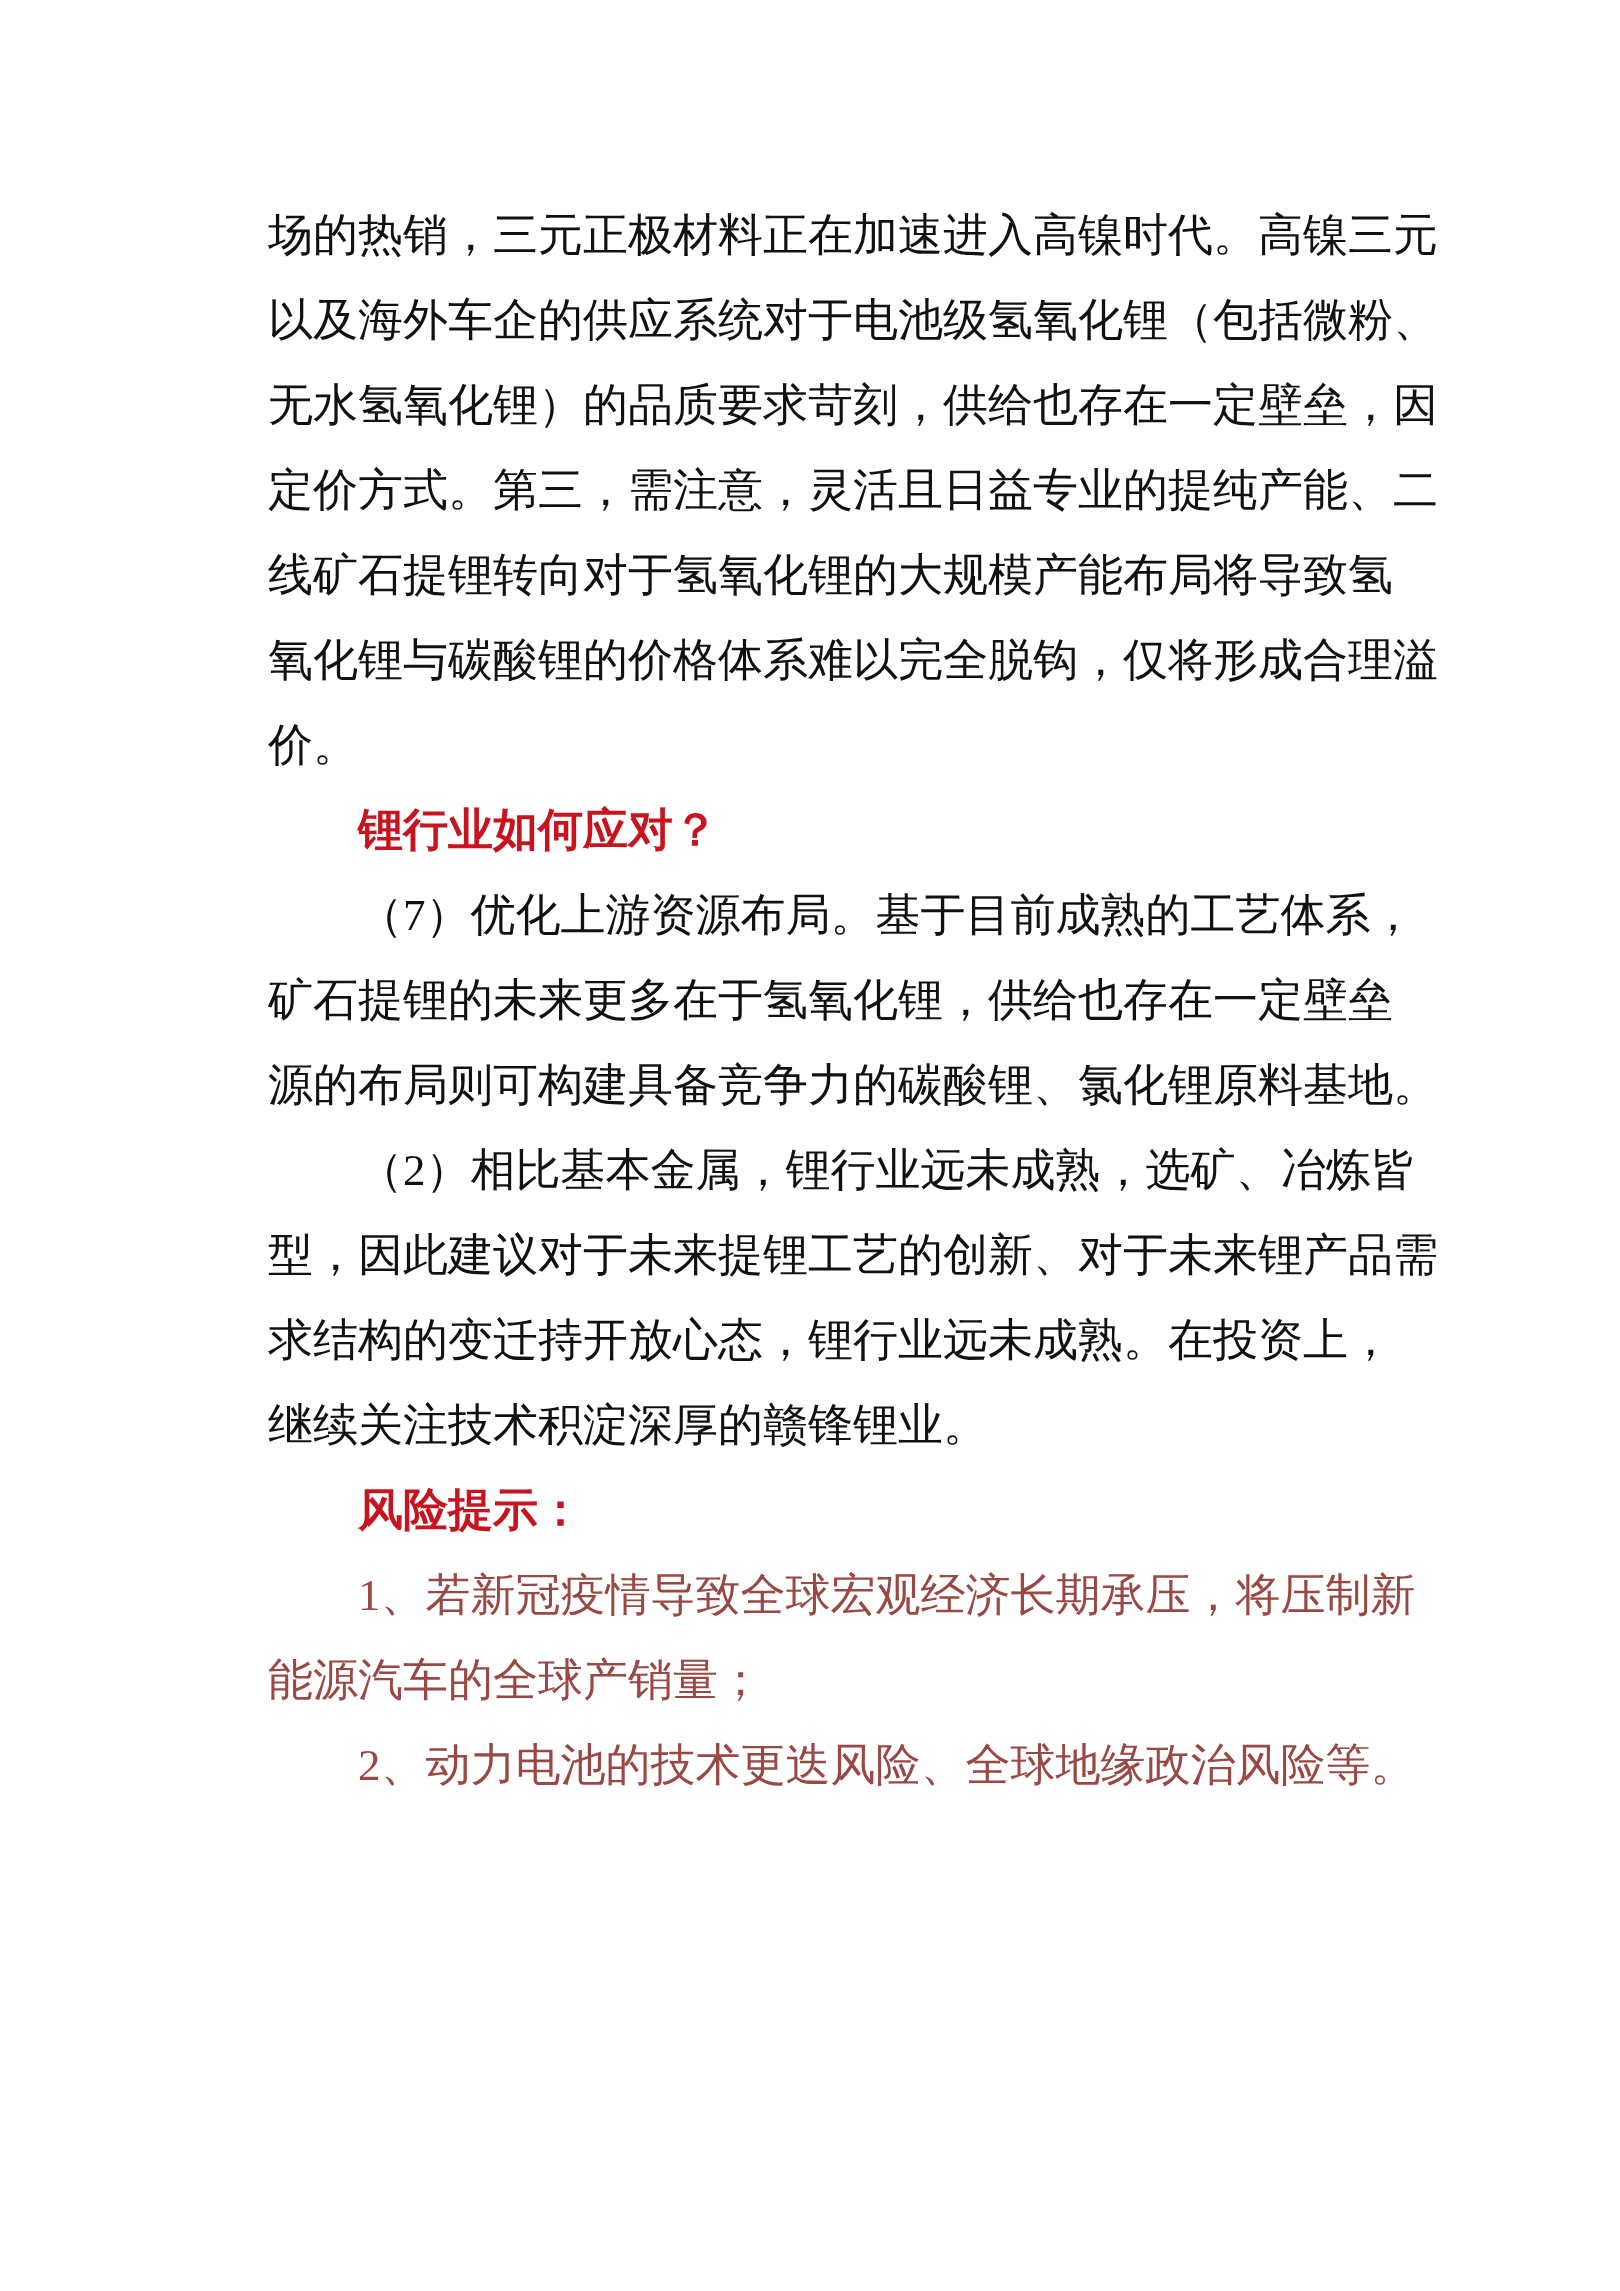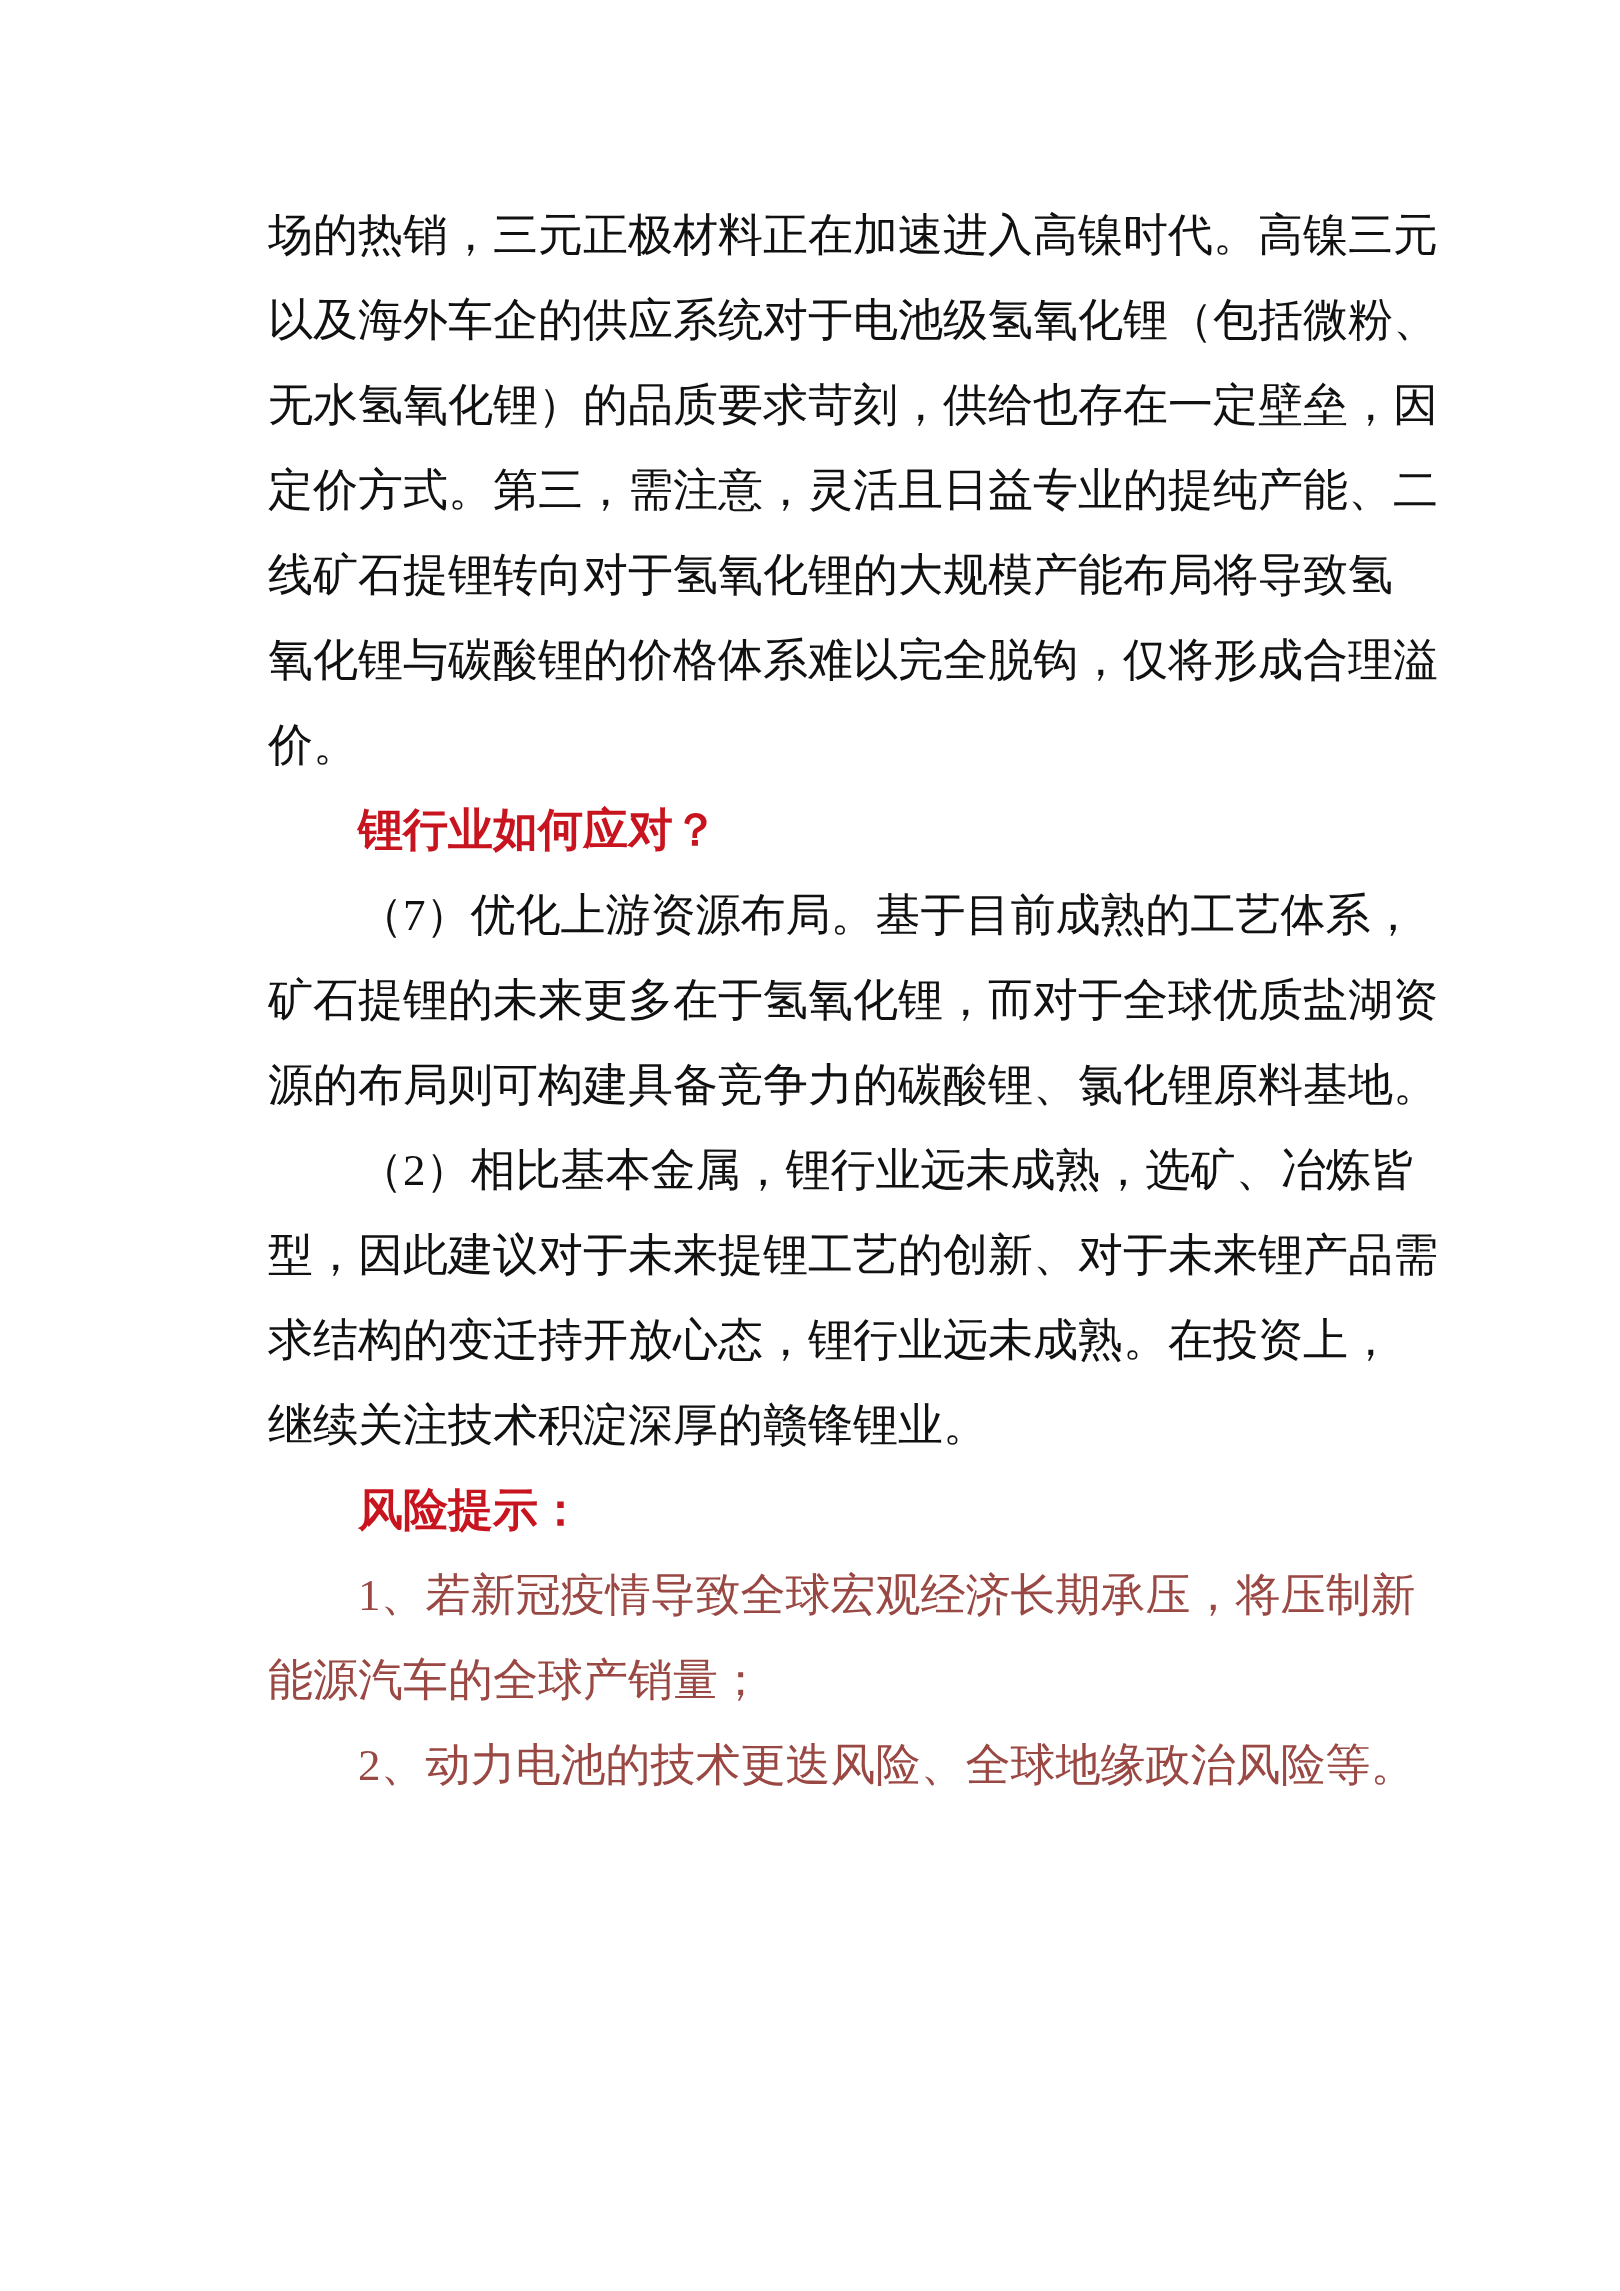--- a/index.html
+++ b/index.html
@@ -48,21 +48,21 @@
   <div class="content" id="content">
       <div class="line body">场的热销，三元正极材料正在加速进入高镍时代。高镍三元</div>
       <div class="line body">以及海外车企的供应系统对于电池级氢氧化锂（包括微粉、</div>
       <div class="line body">无水氢氧化锂）的品质要求苛刻，供给也存在一定壁垒，因</div>
       <div class="line body">定价方式。第三，需注意，灵活且日益专业的提纯产能、二</div>
       <div class="line body">线矿石提锂转向对于氢氧化锂的大规模产能布局将导致氢</div>
       <div class="line body">氧化锂与碳酸锂的价格体系难以完全脱钩，仅将形成合理溢</div>
       <div class="line body">价。</div>
       <div class="line heading indent">锂行业如何应对？</div>
       <div class="line body indent">（7）优化上游资源布局。基于目前成熟的工艺体系，</div>
-      <div class="line body">矿石提锂的未来更多在于氢氧化锂，而对于全球优质盐湖资</div>
+      <div class="line body">矿石提锂的未来更多在于氢氧化锂，供给也存在一定壁垒</div>
       <div class="line body">源的布局则可构建具备竞争力的碳酸锂、氯化锂原料基地。</div>
       <div class="line body indent">（2）相比基本金属，锂行业远未成熟，选矿、冶炼皆</div>
       <div class="line body">型，因此建议对于未来提锂工艺的创新、对于未来锂产品需</div>
       <div class="line body">求结构的变迁持开放心态，锂行业远未成熟。在投资上，</div>
       <div class="line body">继续关注技术积淀深厚的赣锋锂业。</div>
       <div class="line heading indent">风险提示：</div>
       <div class="line risk indent">1、若新冠疫情导致全球宏观经济长期承压，将压制新</div>
       <div class="line risk">能源汽车的全球产销量；</div>
       <div class="line risk indent">2、动力电池的技术更迭风险、全球地缘政治风险等。</div>
     </div>

